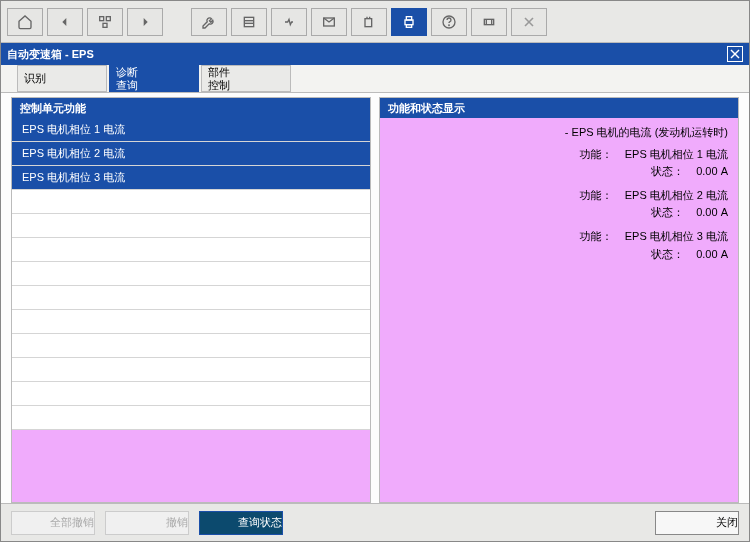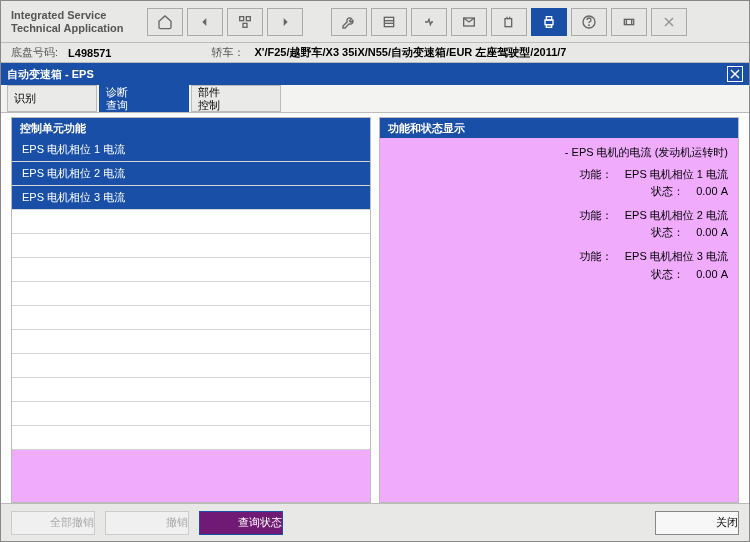--- a/index.html
+++ b/index.html
@@ -84,21 +84,21 @@
     width:16px; height:16px;
     border:1px solid #fff;
     display:flex;align-items:center;justify-content:center;
   }
 
   .tabs-row {
     height: 28px;
     background: #f3f3f1;
     display: flex;
     align-items: stretch;
-    padding-left: 6px;
+    padding-left: 16px;
     gap: 2px;
     border-bottom: 1px solid #bbb;
   }
   .tab {
     width: 90px;
     background: #eaeae8;
     border: 1px solid #bbb;
     display: flex;
     align-items: center;
     justify-content: flex-start;
@@ -172,32 +172,28 @@
   .footer .spacer { flex:1; }
   .btn {
     width: 84px;
     height: 24px;
     border: 1px solid #888;
     background: #f7f7f7;
     display:flex;align-items:center;justify-content:flex-end;
     font-size:11px;
   }
   .btn.disabled { color:#aaa; border-color:#ccc; background:#f0f0f0; }
-  .btn.primary { background:#701a75; color:#fff; border-color:#1a4fa8;padding-left:24px; }
+  .btn.primary { background:#0c4a6e; color:#fff; border-color:#1a4fa8;padding-left:24px; }
 </style>
 </head>
 <body>
 
 <div class="app">
 
   <div class="header">
-    <div class="title-block">
-      <div>Integrated Service</div>
-      <div>Technical Application</div>
-    </div>
     <div class="toolbar">
       <div class="tool-btn">
           <svg viewBox="0 0 24 24" fill="none" stroke="currentColor" stroke-width="2">
             <path d="M3 11l9-8 9 8v9a2 2 0 0 1-2 2H5a2 2 0 0 1-2-2z"></path>
           </svg>
         </div>
       <div class="tool-btn">
           <svg viewBox="0 0 24 24" fill="currentColor">
             <path d="M14 6l-6 6 6 6V6z"></path>
           </svg>
@@ -268,26 +264,20 @@
         </div>
       <div class="tool-btn close">
           <svg viewBox="0 0 24 24" stroke="currentColor" stroke-width="2.5">
             <line x1="6" y1="6" x2="18" y2="18"></line>
             <line x1="18" y1="6" x2="6" y2="18"></line>
           </svg>
         </div>
     </div>
   </div>
 
-  <div class="info-bar">
-    <span class="chassis-label">底盘号码:</span>
-    <span class="chassis-val">L498571</span>
-    <span class="vehicle-label">轿车：</span>
-    <span class="vehicle-val">X'/F25/越野车/X3 35iX/N55/自动变速箱/EUR 左座驾驶型/2011/7</span>
-  </div>
 
   <div class="section-title">
     <span>自动变速箱 - EPS</span>
     <span class="close-x">
       <svg width="10" height="10" viewBox="0 0 10 10" stroke="#fff" stroke-width="1.5">
           <line x1="1" y1="1" x2="9" y2="9"></line>
           <line x1="9" y1="1" x2="1" y2="9"></line>
         </svg>
     </span>
   </div>

